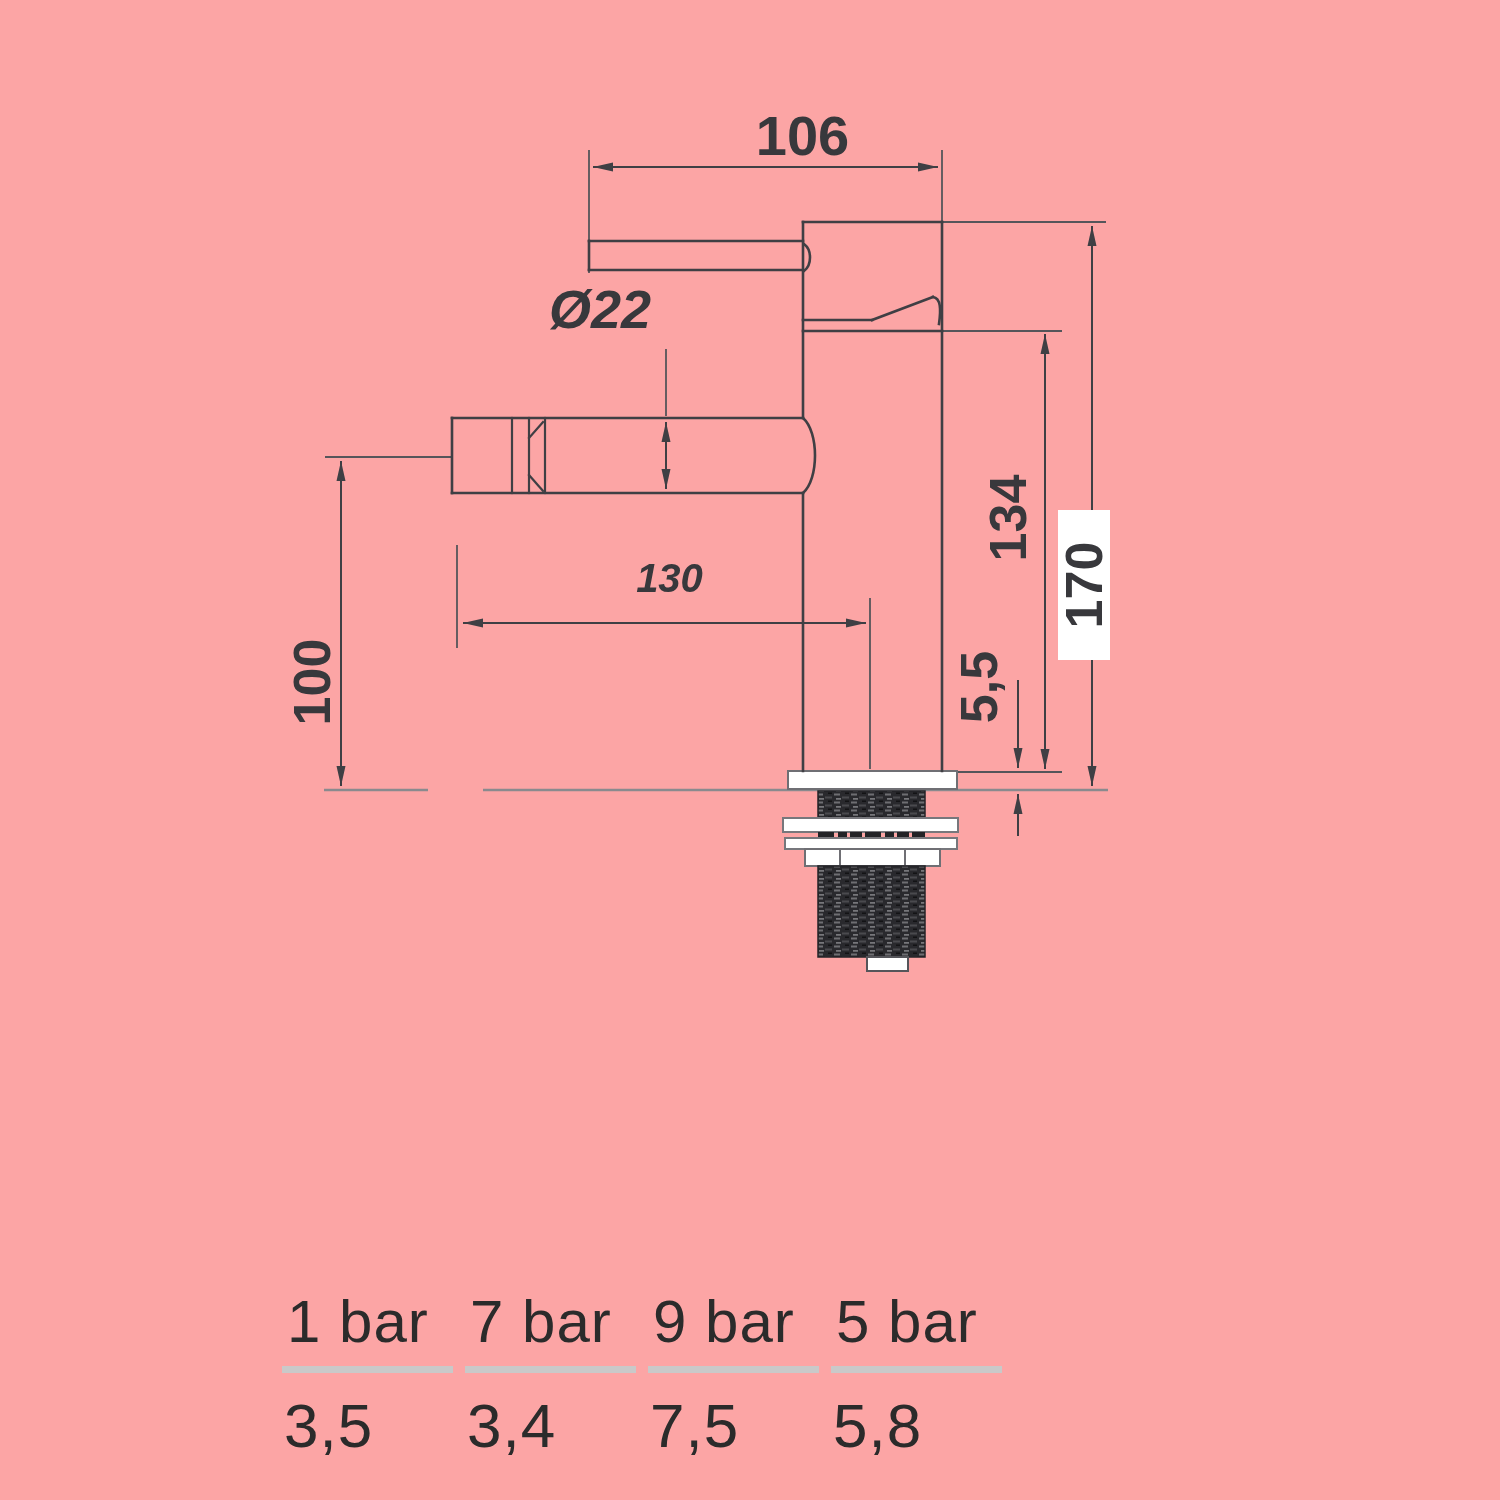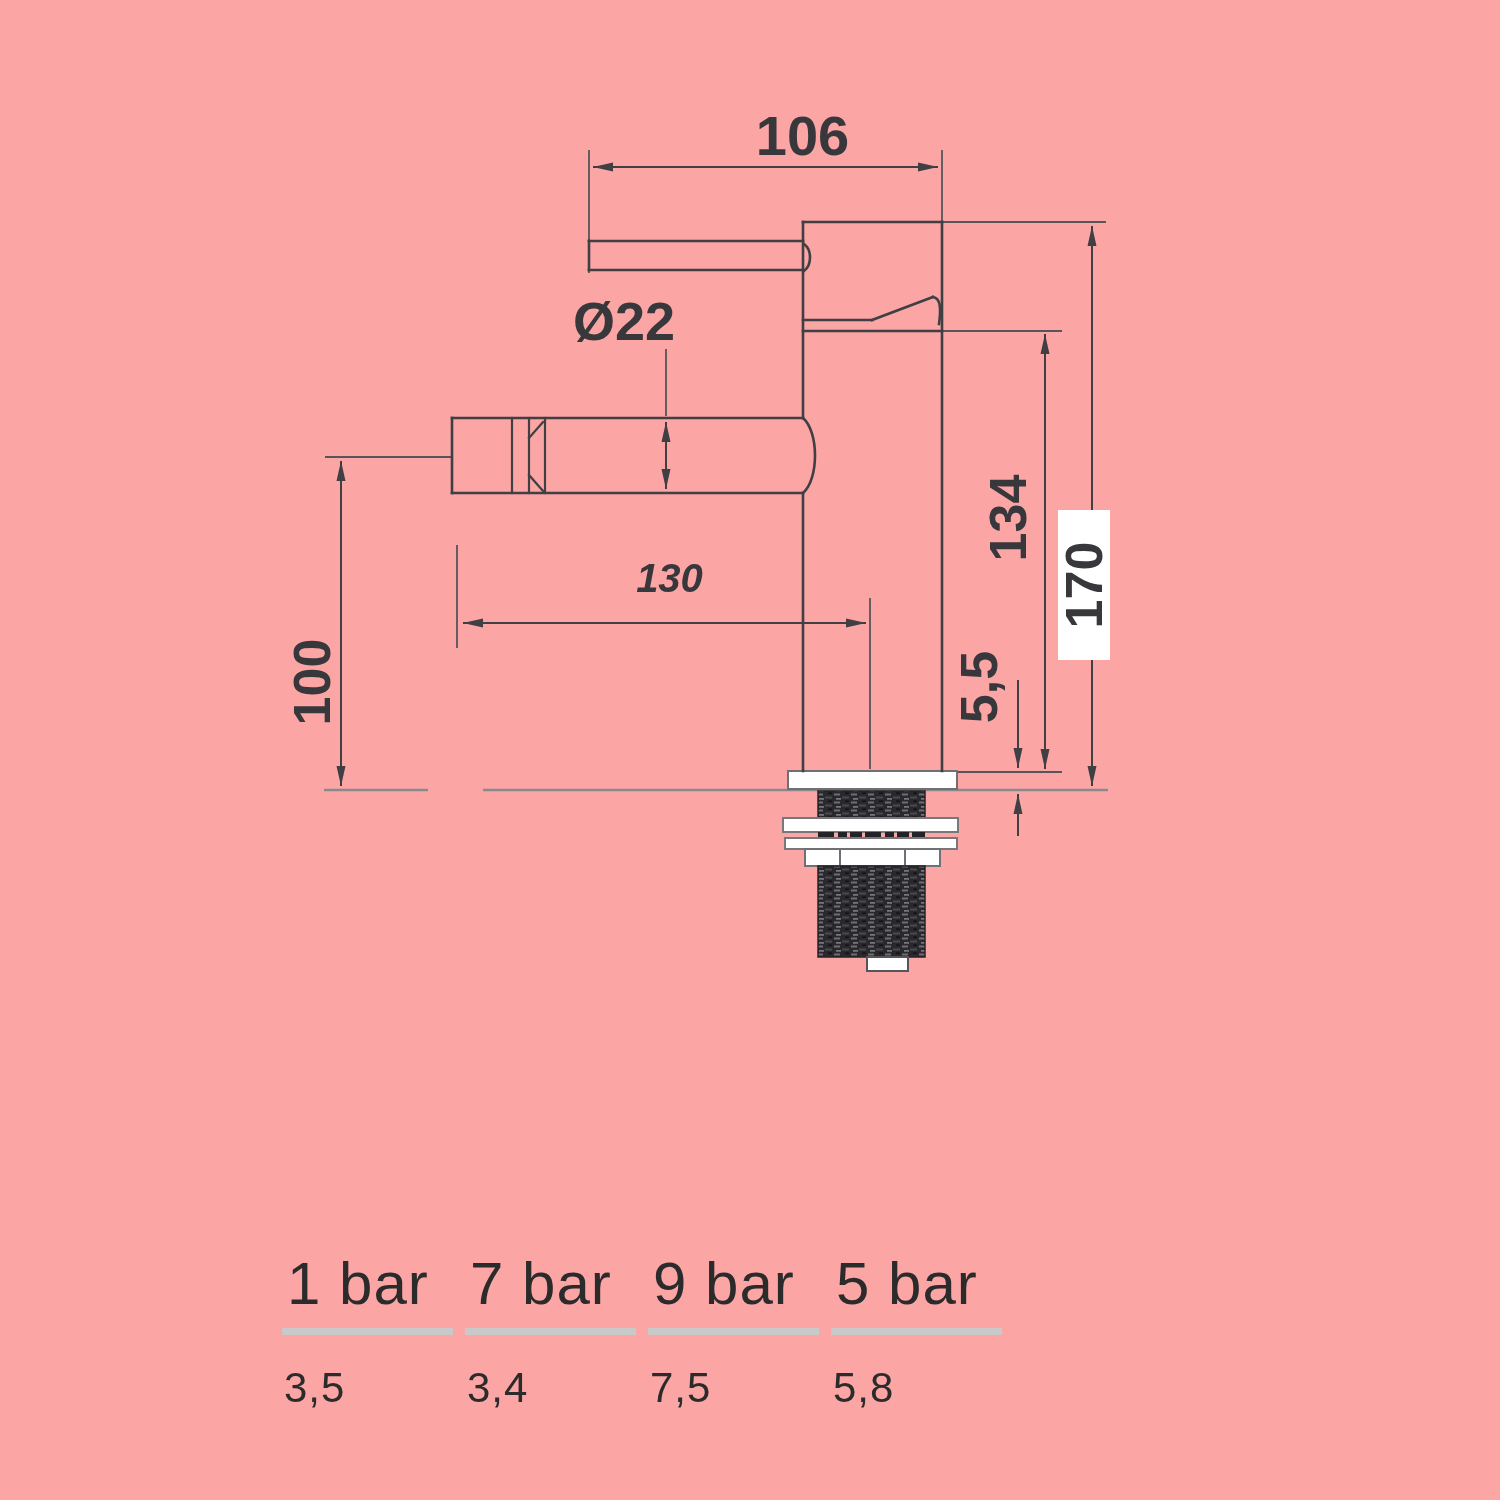--- a/index.html
+++ b/index.html
@@ -12,28 +12,28 @@
     position:absolute;color:#38383c;font-weight:700;
     font-family:"Liberation Sans", sans-serif;
     text-align:center;white-space:nowrap;line-height:1;
   }
   .rot{transform:rotate(-90deg);transform-origin:center center;}
   .bg-white{background:#ffffff;}
   .flow-table{
     position:absolute;left:282px;top:1245px;
     display:grid;grid-template-columns:repeat(5,171px);column-gap:12px;
   }
-  .flow-col{display:block;}
+  .flow-col{display:block;margin-top:38px;}
   .pressure{
     font-size:60px;line-height:62px;font-weight:400;color:#2b2b2b;
     padding:8px 0 0 5px;height:75px;letter-spacing:1px;white-space:nowrap;
   }
   .sep{height:7px;background:#c9c9c9;width:171px;}
   .flow-value{
-    font-size:42px;line-height:64px;font-weight:400;color:#2b2b2b;
+    font-size:62px;line-height:64px;font-weight:400;color:#2b2b2b;
     margin-top:21px;padding-left:2px;letter-spacing:1px;white-space:nowrap;
   }
 </style>
 </head>
 <body>
 
 <div class="stage">
 
   <svg width="1500" height="1500" viewBox="0 0 1500 1500">
     <defs>
@@ -124,21 +124,21 @@
         <path d="M529,418 V493"></path>
         <path d="M545,418 V493"></path>
         <path d="M529,438 L543,422"></path>
         <path d="M529,475 L543,491"></path>
       </g>
     </g>
   </svg>
 
   <div class="dim-label" style="left:725px;top:108px;width:155px;font-size:56px;">106</div>
 
-  <div class="dim-label" style="left:525px;top:294px;width:150px;font-size:54px;text-align:right;">Ø22</div>
+  <div class="dim-label" style="left:525px;top:282px;width:150px;font-size:54px;text-align:center;font-style:italic;">Ø22</div>
 
   <div class="dim-label" style="left:592px;top:558px;width:155px;font-size:40px;font-style:italic;">130</div>
 
   <div class="dim-label rot" style="left:237px;top:656px;width:150px;font-size:52px;">100</div>
 
   <div class="dim-label rot" style="left:933px;top:492px;width:150px;font-size:52px;">134</div>
 
   <div class="dim-label rot bg-white" style="left:1009px;top:559px;width:150px;font-size:52px;">170</div>
 
   <div class="dim-label rot" style="left:904px;top:661px;width:150px;font-size:52px;">5,5</div>

